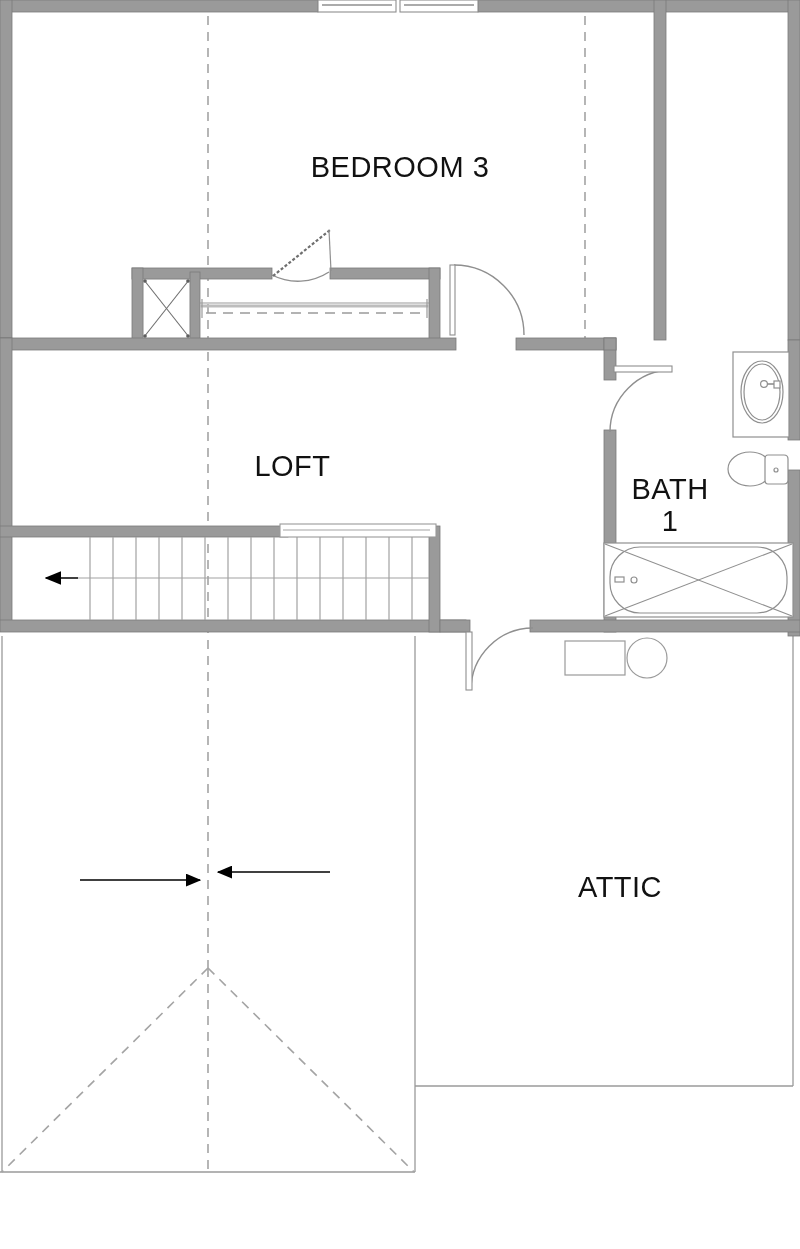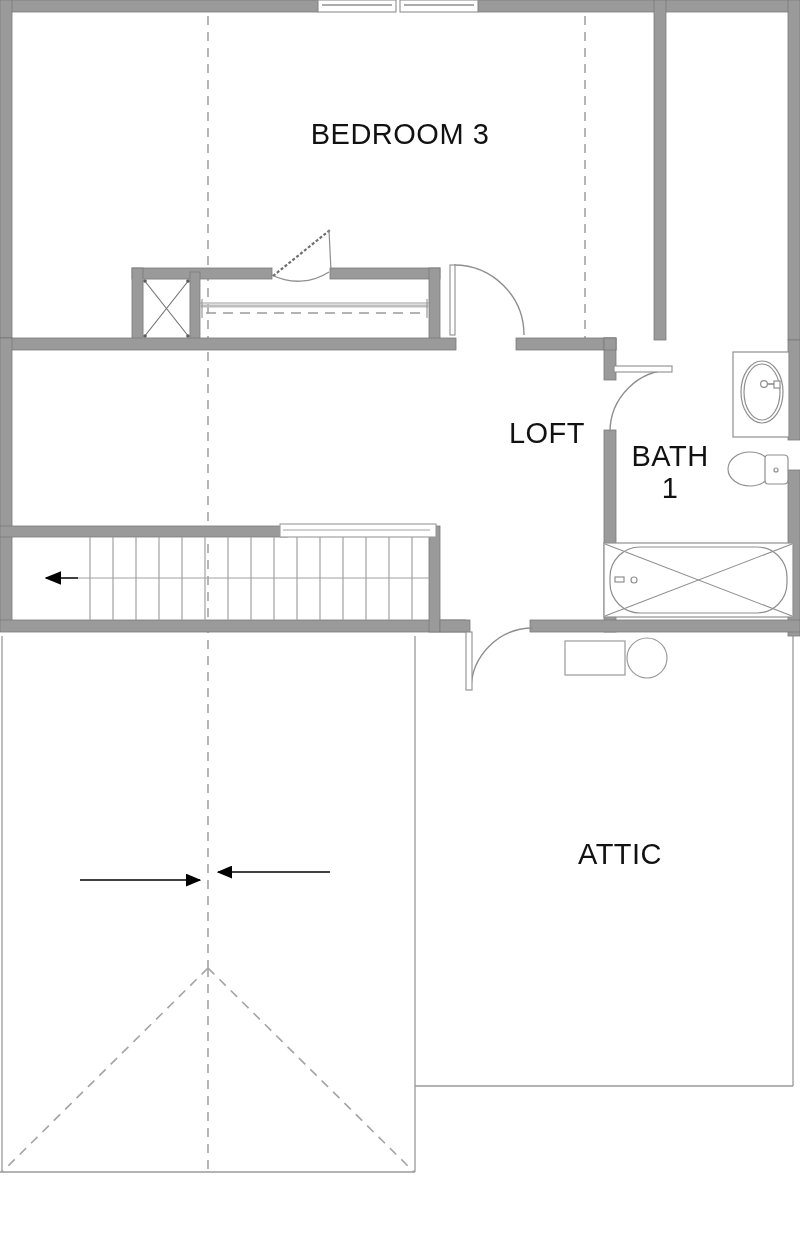--- a/index.html
+++ b/index.html
@@ -29,33 +29,33 @@
   .room-label {
     position: absolute;
     color: #111111;
     font-family: "Liberation Sans", sans-serif;
     font-weight: 400;
     letter-spacing: 0.5px;
     white-space: pre;
     text-align: center;
     line-height: 1.12;
     user-select: none;
+    margin-top: 33px;
   }
   #label-bedroom3 {
     left: 0px;
     top: 118px;
     width: 800px;
     font-size: 29px;
   }
   #label-loft {
     left: 0px;
     top: 417px;
     width: 585px;
     font-size: 29px;
-    text-align: right;
   }
   #label-bath3 {
     left: 600px;
     top: 440px;
     width: 140px;
     font-size: 29px;
   }
   #label-attic {
     left: 420px;
     top: 838px;

